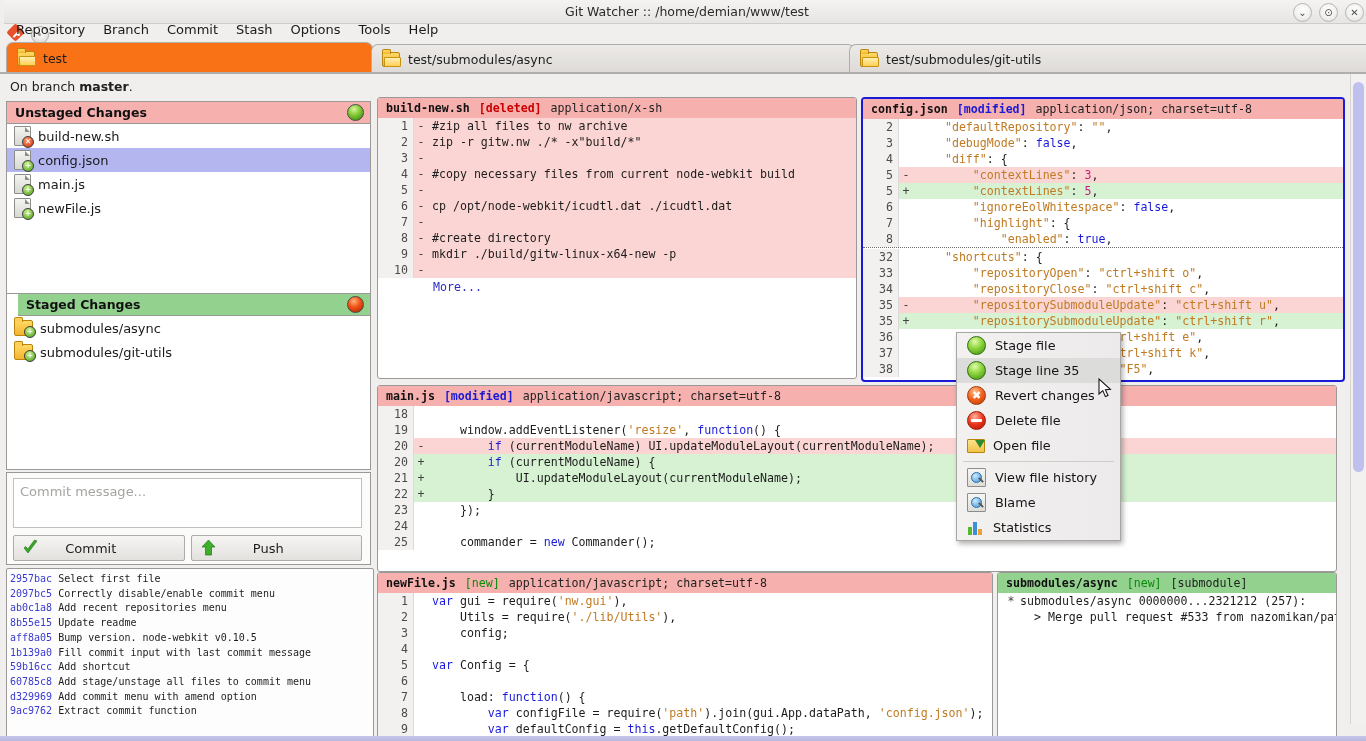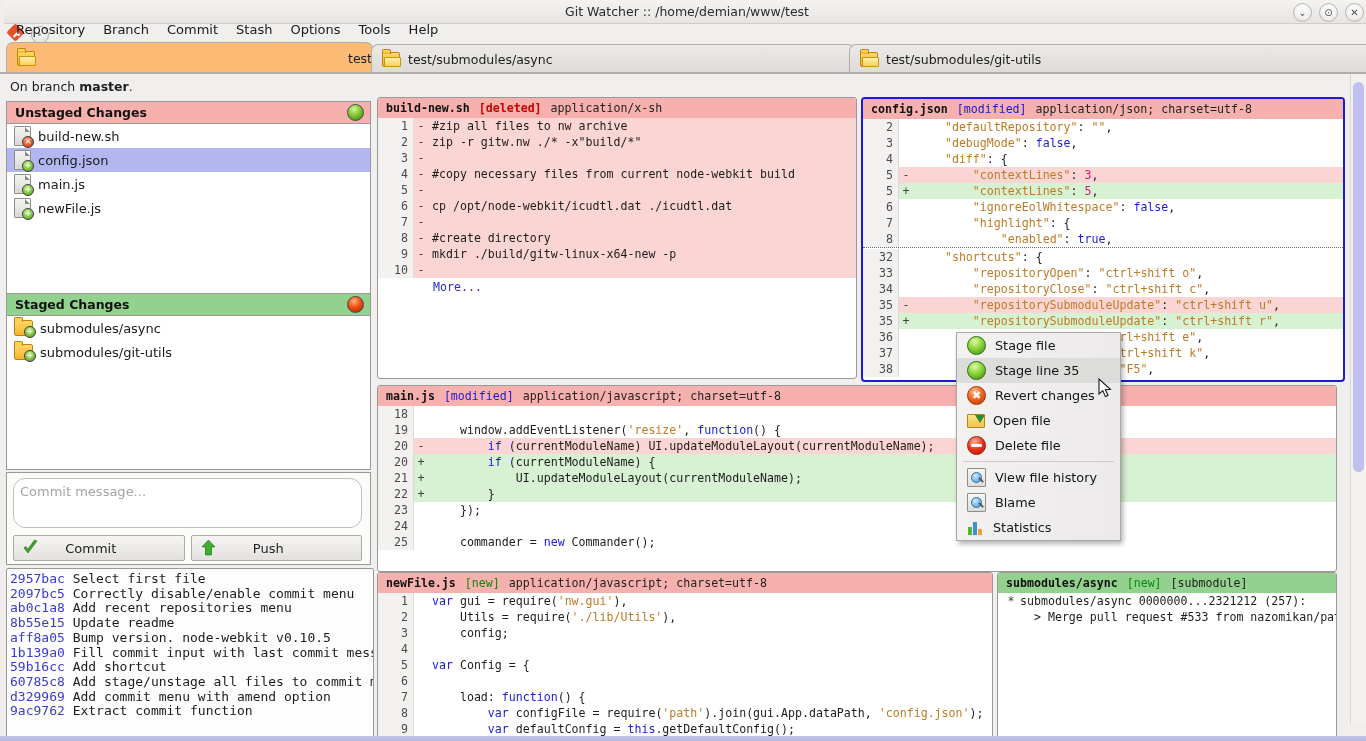--- a/index.html
+++ b/index.html
@@ -52,21 +52,21 @@
   
   #tabbar{position:absolute;left:0;top:40px;width:1366px;height:34px;}
   .tab{
     position:absolute;top:2px;height:30px;
     border:1px solid #b0aeab;border-bottom:none;
     border-radius:7px 7px 0 0;
     display:flex;align-items:center;padding-left:10px;gap:8px;
     font-size:12.5px;color:#1d1d1d;overflow:hidden;white-space:nowrap;
   }
   .tab.inactive{background:linear-gradient(to bottom,#eceae8 0%,#dddad7 100%);top:4px;height:28px;}
-  .tab.active{background:#fdba74;justify-content:space-between;}
+  .tab.active{background:#f97316;}
   .folder{
     position:relative;width:16px;height:13px;flex:0 0 16px;
     background:linear-gradient(to bottom,#ffd964 0%,#f5b32a 100%);
     border:1px solid #b8860c;border-radius:1px 2px 2px 2px;
   }
   .folder:before{
     content:"";position:absolute;left:-1px;top:-4px;width:7px;height:4px;
     background:linear-gradient(to bottom,#ffd964,#f3b52e);
     border:1px solid #b8860c;border-bottom:none;border-radius:2px 2px 0 0;
   }
@@ -83,21 +83,21 @@
   #branchline b{font-weight:bold;}
 
   .panel{position:absolute;border:1px solid #9b9997;background:#fff;}
   .sectionhdr{
     height:21px;display:flex;align-items:center;justify-content:space-between;
     padding:0 6px 0 8px;font-weight:bold;font-size:12.5px;color:#111;
     border-bottom:1px solid #9b9997;
     gap:46px;
   }
   .sectionhdr.unstaged{background:#f6b0ae;}
-  .sectionhdr.staged{background:#93d18e;}
+  .sectionhdr.staged{background:#93d18e;margin-left:11px;}
   .orb{width:15px;height:15px;border-radius:50%;border:1px solid #4a4a4a;}
   .orb.green{background:radial-gradient(circle at 40% 28%,#d6f59a 0%,#7ec832 45%,#2f7a0a 100%);}
   .orb.red{background:radial-gradient(circle at 40% 28%,#ffb27a 0%,#f04f13 45%,#a32503 100%);}
 
   .filelist{list-style:none;margin:0;padding:0;}
   .filerow{
     height:24px;display:flex;align-items:center;gap:7px;padding-left:7px;
     font-size:13px;
   }
   .filerow.sel{background:#b4b6ef;}
@@ -113,51 +113,51 @@
   .foldericon{position:relative;width:17px;height:14px;flex:0 0 17px;
     background:linear-gradient(to bottom,#ffd964 0%,#f3b42d 100%);
     border:1px solid #b8860c;border-radius:1px 2px 2px 2px;}
   .foldericon:before{content:"";position:absolute;left:-1px;top:-4px;width:7px;height:4px;
     background:#ffd05a;border:1px solid #b8860c;border-bottom:none;border-radius:2px 2px 0 0;}
 
   #commitbox{position:absolute;left:6px;top:398px;width:363px;height:91px;
     border:1px solid #9b9997;background:#fbfbfa;}
   #commitmsg{
     position:absolute;left:6px;top:5px;width:349px;height:50px;
-    border:1px solid #c2c0bd;border-radius:12px;background:#fff;
+    border:1px solid #c2c0bd;border-radius:0;background:#fff;
     font-family:"DejaVu Sans","Liberation Sans",sans-serif;font-size:13px;
     padding:5px 6px;box-sizing:border-box;resize:none;color:#222;
   }
   #commitmsg::placeholder{color:#a6a4a1;}
   .btnrow{position:absolute;left:6px;top:62px;width:349px;display:flex;gap:6px;}
   .btn{
     flex:1;height:24px;border:1px solid #aeaba8;border-radius:2px;
     background:linear-gradient(to bottom,#f6f5f4 0%,#e3e1de 100%);
     display:flex;align-items:center;font-size:13px;color:#1d1d1d;position:relative;
   }
   .btn .lbl{flex:1;text-align:center;padding-right:16px;}
   .check{position:absolute;left:8px;top:3px;width:17px;height:17px;}
   .check svg{display:block;}
   .uparrow{position:absolute;left:8px;top:3px;width:17px;height:17px;}
 
   #loglist{position:absolute;left:6px;top:494px;width:363px;height:241px;
     border:1px solid #9b9997;background:#fdfdfd;border-radius:2px;overflow:hidden;padding:3px 0 0 3px;}
-  .logrow{font-family:"DejaVu Sans Mono","Liberation Mono",monospace;font-size:13px;line-height:14.7px;white-space:nowrap;color:#1c1c1c;}
+  .logrow{font-family:"DejaVu Sans Mono","Liberation Mono",monospace;font-size:10px;line-height:14.7px;white-space:nowrap;color:#1c1c1c;}
   .sha{color:#3a3ad0;}
 
   
   .diffpanel{position:absolute;border:1px solid #9b9997;background:#fff;border-radius:3px;overflow:hidden;}
   .diffpanel.focused{border:2px solid #1a1ad8;border-radius:4px;}
   .diffhdr{height:20px;display:flex;align-items:center;gap:9px;padding-left:8px;
     font-family:"DejaVu Sans Mono","Liberation Mono",monospace;font-size:11.6px;}
   .diffhdr.red{background:#f6b0ae;}
   .diffhdr.green{background:#93d18e;}
   .diffhdr .fname{font-weight:bold;color:#111;}
   .diffhdr .tag-deleted{color:#cc0000;font-weight:bold;}
-  .diffhdr .tag-modified{color:#1a1ad8;font-weight:normal;}
+  .diffhdr .tag-modified{color:#1a1ad8;font-weight:bold;}
   .diffhdr .tag-new{color:#0a8a0a;font-weight:normal;}
   .diffhdr .mime{color:#222;}
 
   .difflines{font-family:"DejaVu Sans Mono","Liberation Mono",monospace;font-size:11.6px;line-height:16px;}
   .dline{display:flex;height:16px;align-items:center;white-space:pre;}
   .dline.del{background:#fbd5d3;}
   .dline.add{background:#d6f2d2;}
   .dline.allred{background:#fbd5d3;}
   .gutter{width:36px;flex:0 0 36px;text-align:right;padding-right:5px;color:#4b4b4b;
     background:#f2f1ef;border-right:1px solid #dcdad7;box-sizing:border-box;}
@@ -457,29 +457,29 @@
   </div>
   <div class="ctxitem hover">
     <span class="ci ci-green"></span>
     <span>Stage line 35</span>
   </div>
   <div class="ctxitem">
     <span class="ci ci-revert">✖</span>
     <span>Revert changes</span>
   </div>
   <div class="ctxitem">
+    <span class="ci ci-delete"></span>
+    <span>Delete file</span>
+  </div>
+  <div class="ctxitem">
     <span class="ci ci-open">
         <i class="fold"></i>
         <i class="arr"></i>
       </span>
     <span>Open file</span>
-  </div>
-  <div class="ctxitem">
-    <span class="ci ci-delete"></span>
-    <span>Delete file</span>
   </div>
   <div class="ctxsep"></div>
   <div class="ctxitem">
     <span class="ci ci-doc">
         <i class="lens"></i>
         <i class="handle"></i>
       </span>
     <span>View file history</span>
   </div>
   <div class="ctxitem">

